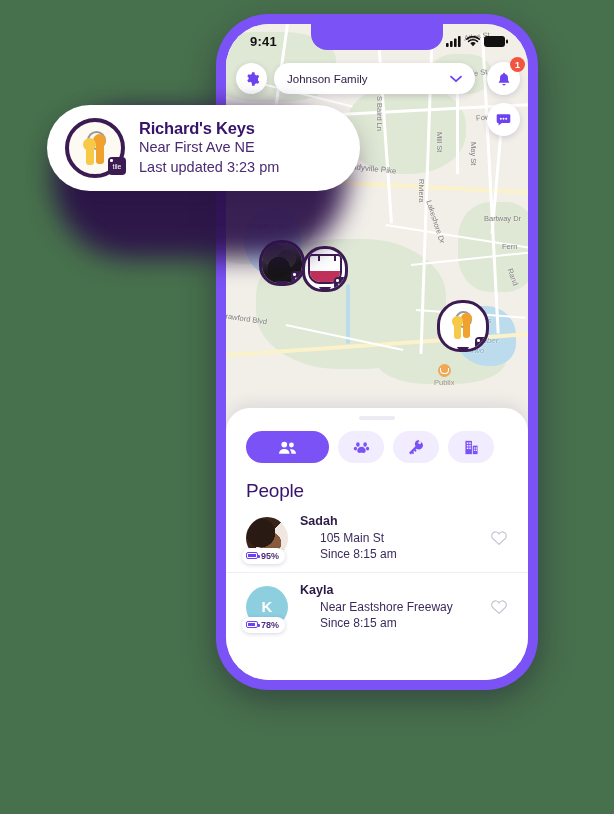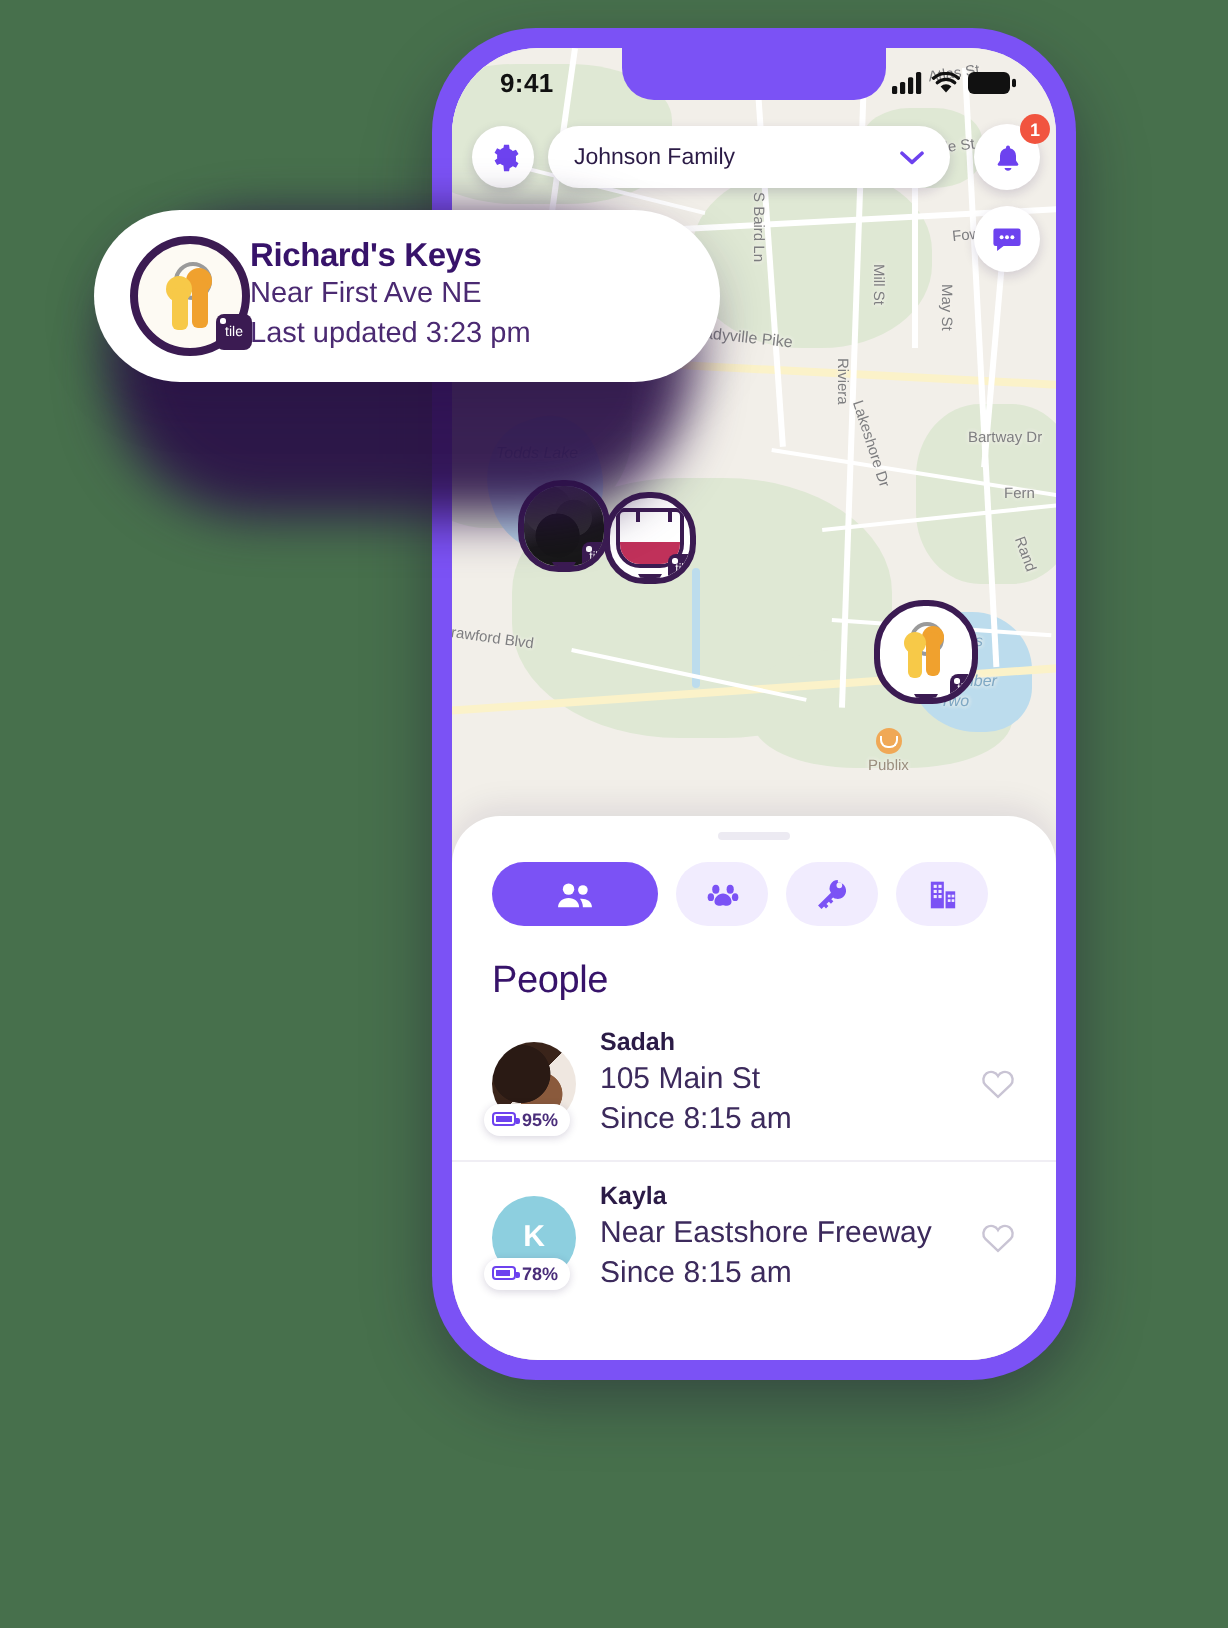--- a/index.html
+++ b/index.html
@@ -206,32 +206,32 @@
     width:12px;height:7px;border:1px solid #6d42ef;border-radius:2px;
     position:relative; box-sizing:border-box;
   }
   .batt-ico i{ position:absolute; left:1px;top:1px;bottom:1px; background:#6d42ef; display:block;}
   .batt-ico::after{
     content:"";position:absolute;right:-3px;top:2px;width:2px;height:3px;
     background:#6d42ef;border-radius:0 1px 1px 0;
   }
   .pinfo{ flex:1 1 auto; min-width:0; }
   .pname{ font-size:12.5px; font-weight:bold; color:#2b1b46; line-height:1.35;}
-  .pline{ font-size:15px; color:#3c2a5c; line-height:1.37;}
+  .pline{ font-size:12px; color:#3c2a5c; line-height:1.37;margin-left:20px;}
   .heart{ flex:0 0 auto; }
 
   
   .float-shadow{
     position:absolute; left:55px; top:110px; width:290px; height:148px;
     border-radius:74px; background:rgba(43,16,73,.92); filter:blur(13px); z-index:9;
   }
   .float-card{
     position:absolute; left:47px; top:105px; width:313px; height:86px; z-index:10;
     background:#fff; border-radius:43px; display:flex; align-items:center;
-    padding:0 20px 0 18px; box-sizing:border-box;
+    gap:14px; padding:0 20px 0 18px; box-sizing:border-box;
     box-shadow:0 10px 26px rgba(30,10,60,.22);
   }
   .float-ico{
     width:60px;height:60px;border-radius:50%;background:#fdfaf3;
     border:4px solid #3b1b52; box-sizing:border-box; position:relative;
     display:flex;align-items:center;justify-content:center; flex:0 0 auto;
   }
   .float-ico .tile-badge{ right:-5px; bottom:-1px; width:18px;height:18px;font-size:7px;}
   .float-title{ font-size:16.5px; font-weight:bold; color:#37136a; letter-spacing:-.2px;}
   .float-line{ font-size:14.5px; color:#4b2a72; line-height:1.35;}

